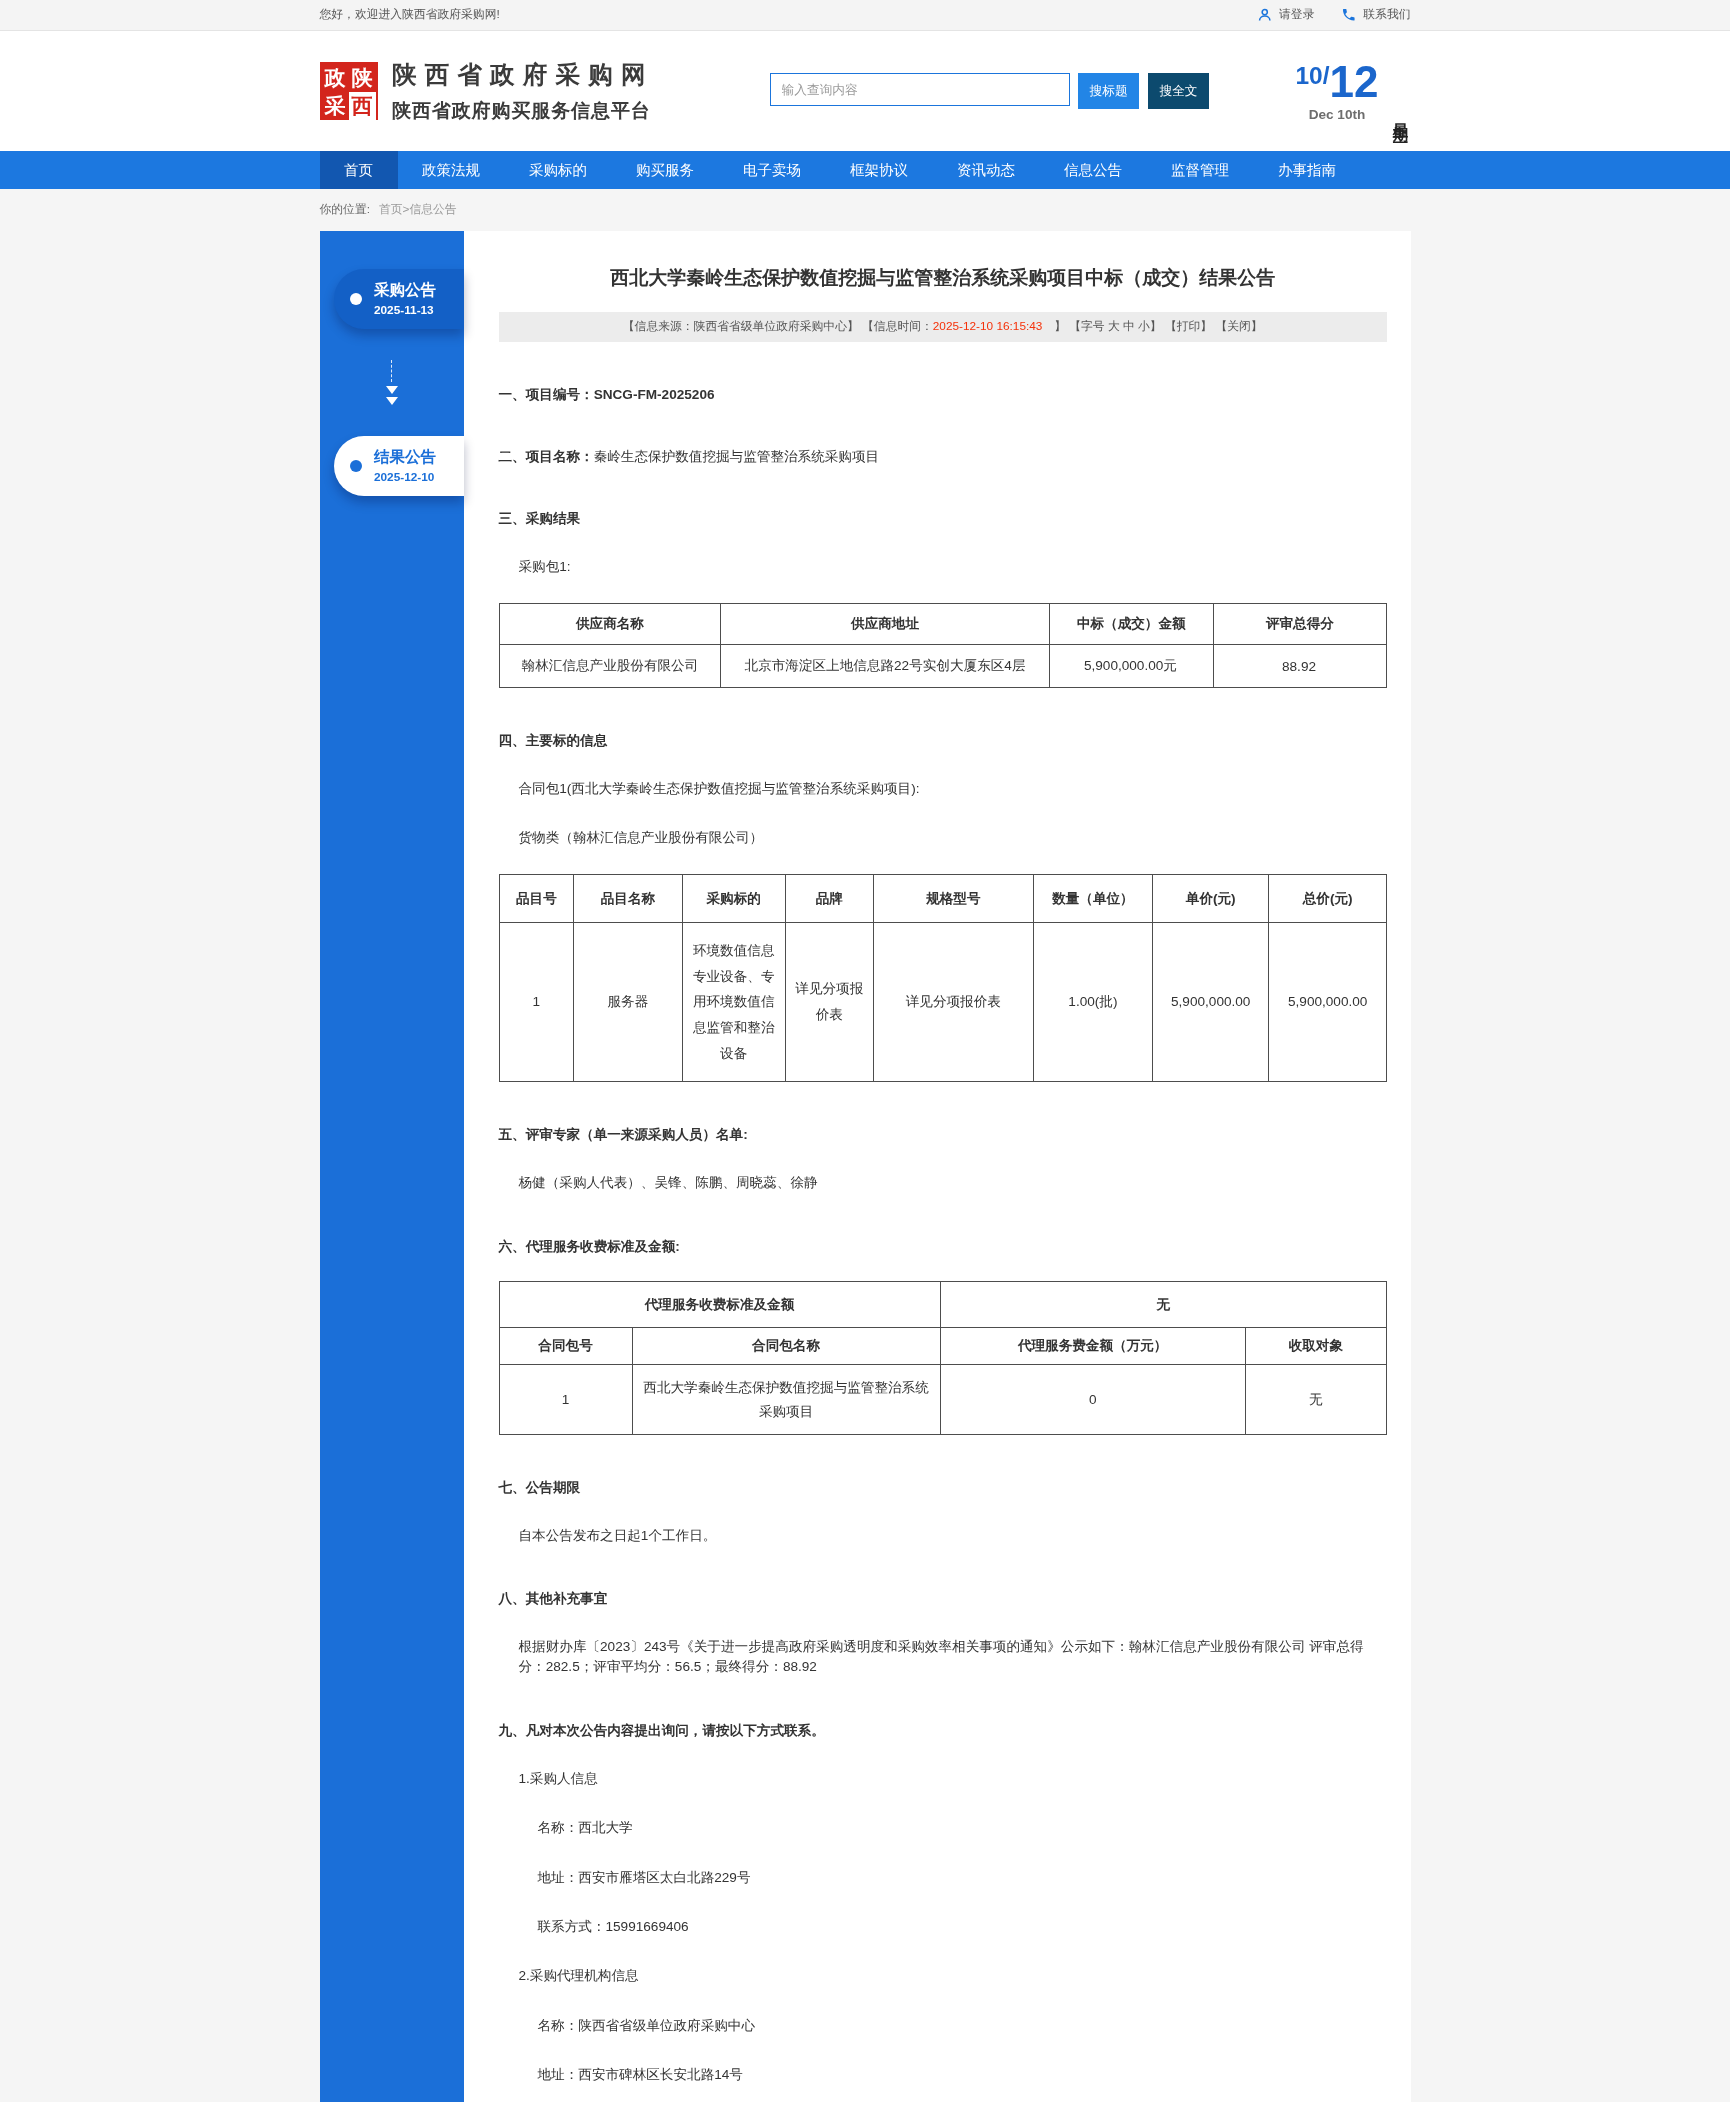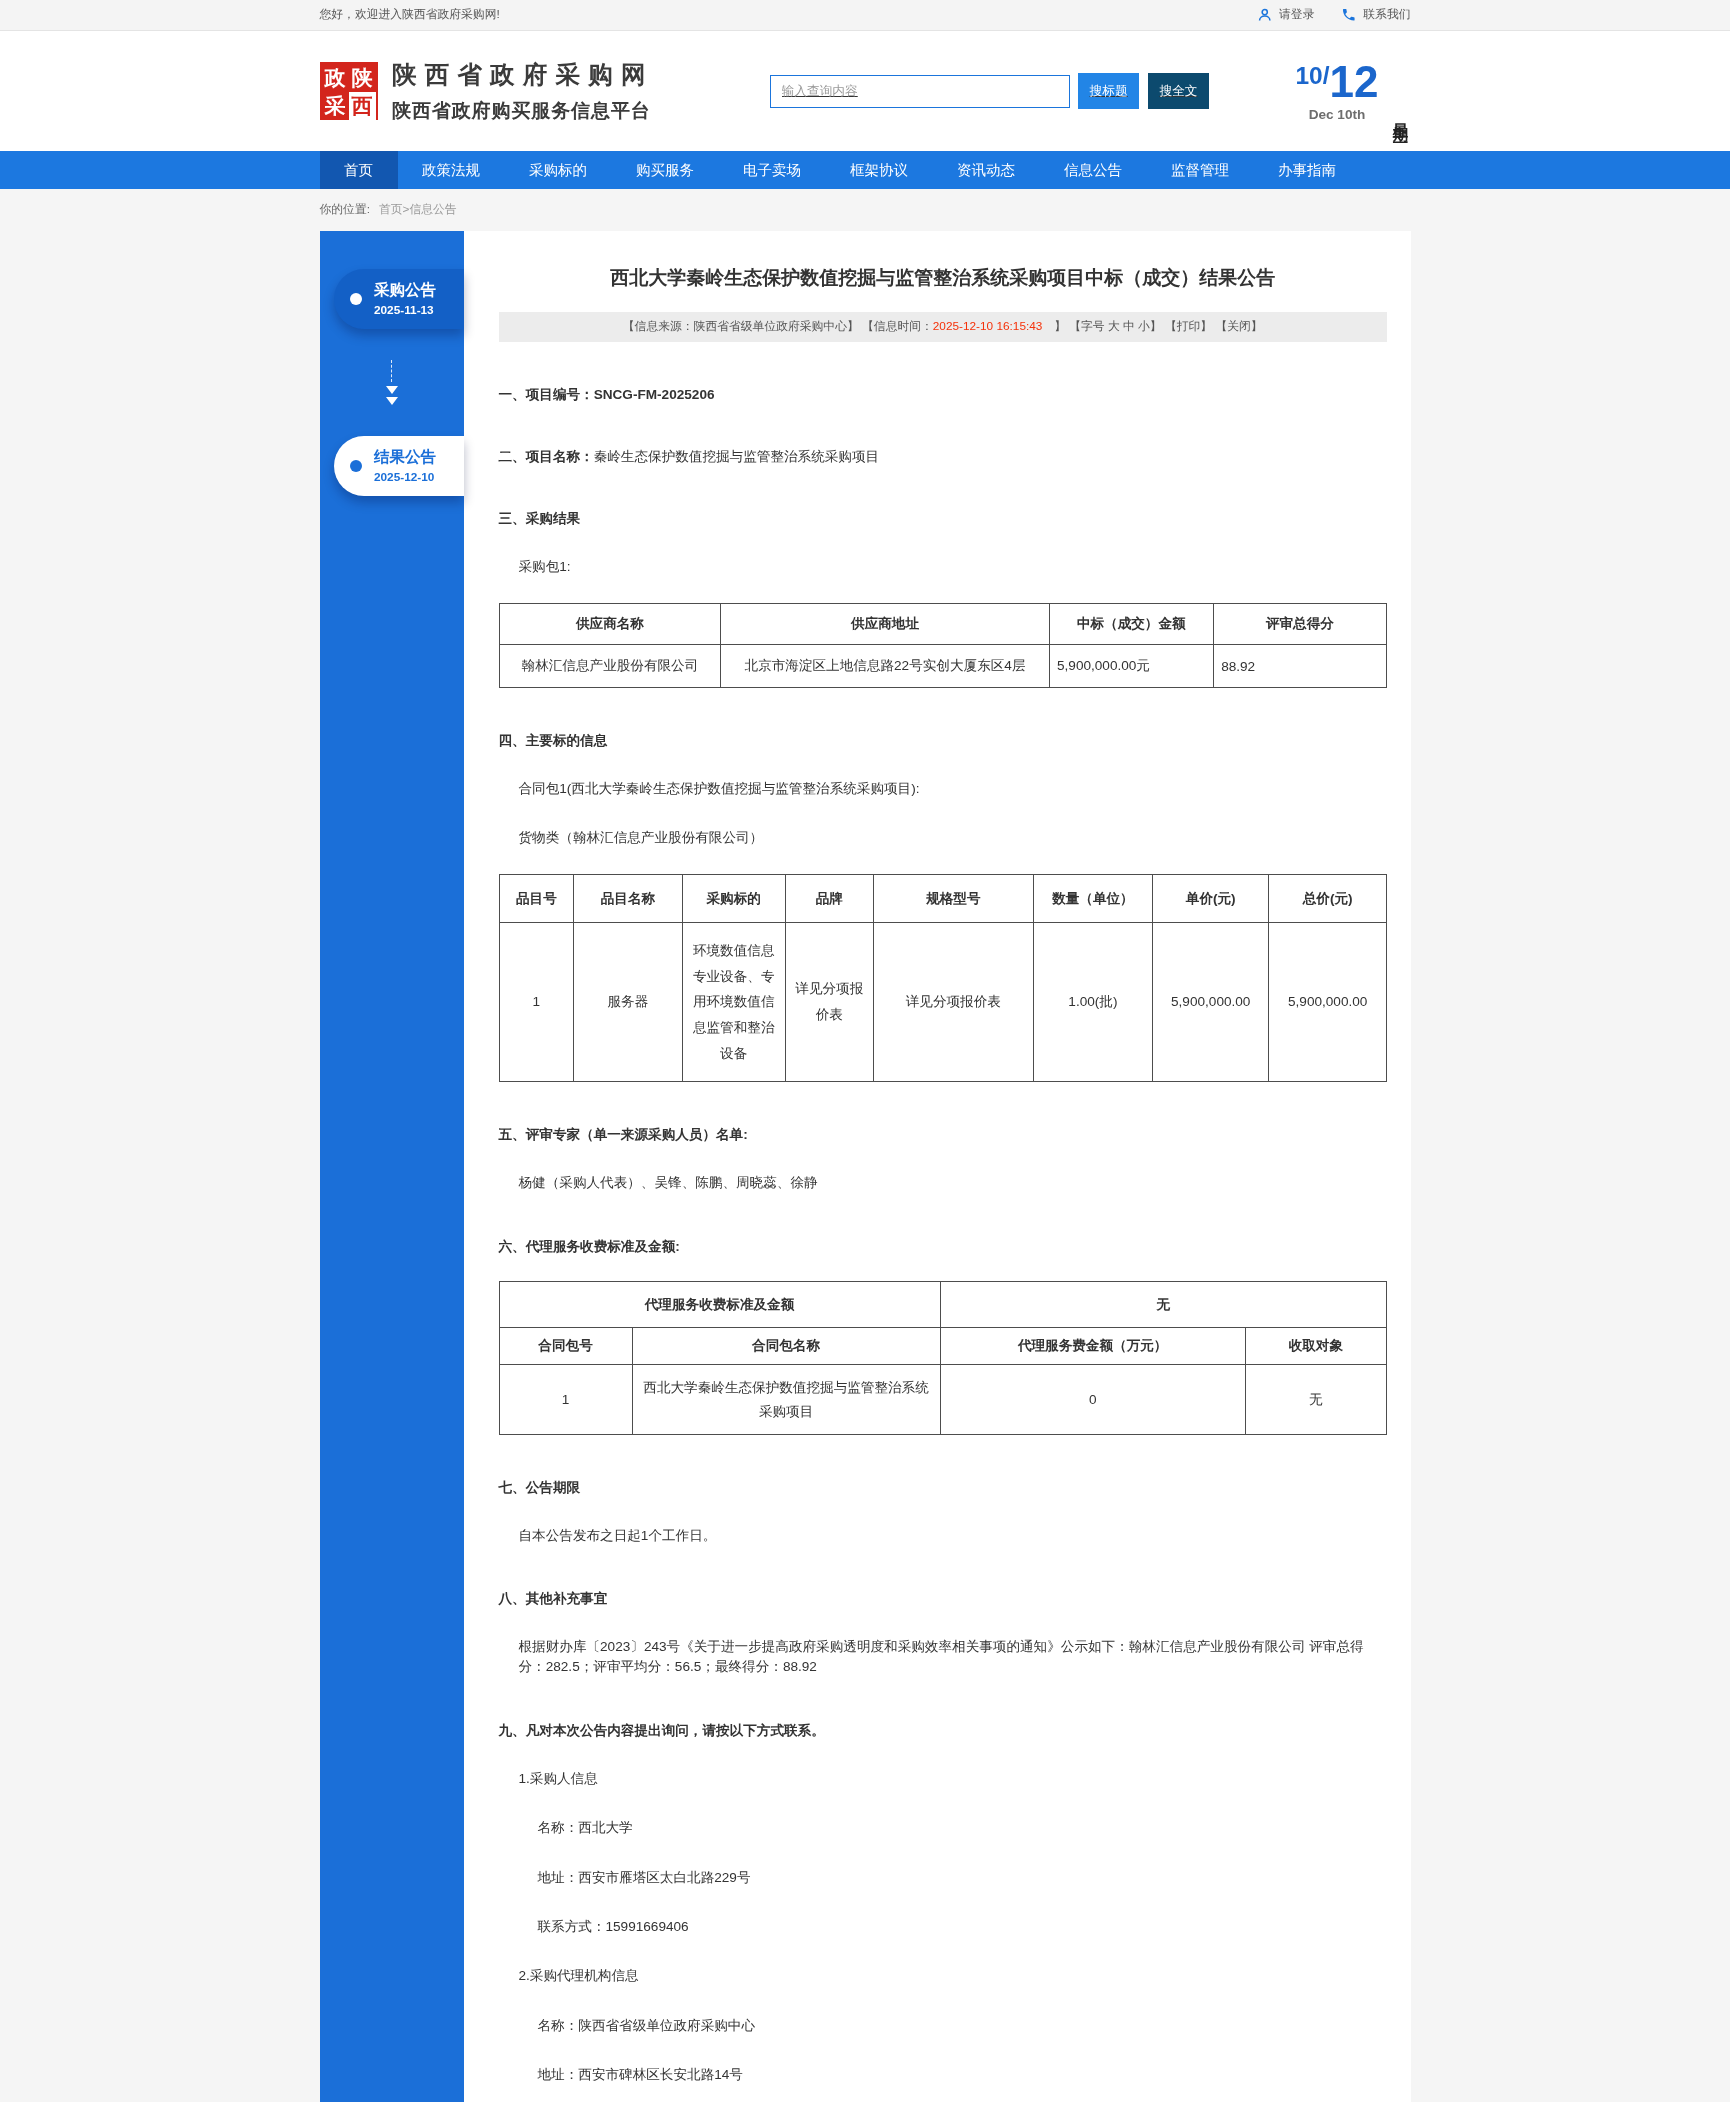--- a/index.html
+++ b/index.html
@@ -23,21 +23,21 @@
   .logo { width:58px; height:58px; border:2.7px solid #d3251c; background:#fff;
           display:grid; grid-template-columns:1fr 1fr; grid-template-rows:1fr 1fr; flex-shrink:0; cursor:pointer; }
   .logo span { display:flex; align-items:center; justify-content:center; font-weight:bold; font-size:21px;
                font-family:"Liberation Serif","DejaVu Serif",serif; }
   .logo .on-red { background:#d3251c; color:#fff; }
   .logo .on-white { background:#fff; color:#d3251c; }
   .site-titles { margin-left:14.5px; }
   .site-title { font-size:24.5px; font-weight:bold; color:#3b3b3b; letter-spacing:8.2px; }
   .site-subtitle { font-size:19px; font-weight:bold; color:#3b3b3b; margin-top:6.4px; letter-spacing:0.9px; }
 
-  .search-area { display:flex; align-items:center; margin-left:116px;text-decoration:underline; }
+  .search-area { display:flex; align-items:flex-start; margin-left:116px; }
   .search-input { width:300px; height:33px; border:1.8px solid #1b75dc; padding:0 11px; font-size:12.7px; color:#333; outline:none;
                   font-family:inherit; }
   .search-input::placeholder { color:#9a9a9a; }
   .btn-search { height:36px; padding:0 11.8px; font-size:12.7px; color:#fff; border:none; margin-left:8.2px; cursor:pointer; font-family:inherit; }
   .btn-title { background:#2285e6; }
   .btn-full  { background:#0c4a6e; }
 
   .date-block { margin-left:auto; display:flex; align-items:flex-end; gap:11px; }
   .date-left { text-align:center; }
   .date-md { color:#1b66cc; font-weight:bold; line-height:1; white-space:nowrap; }
@@ -83,21 +83,21 @@
   .sec-h { font-size:13.6px; font-weight:bold; margin:44px 0 0; }
   .sec-h:first-of-type { margin-top:35px; }
   .sec-p { font-size:13.6px; margin:29px 0 0 20px; line-height:1.5; }
   .sec-p.deep { margin-left:39px; }
 
   table { width:100%; border-collapse:collapse; margin-top:25.5px; font-size:13.6px; }
   th,td { border:0.9px solid #4d4d4d; padding:9px 7.3px; text-align:center; color:#333; font-weight:normal; }
   th { font-weight:bold; }
   .t1 th { padding:11px 7.3px; }
   .t1 td { padding:11.8px 7.3px; }
-  td.num { text-align:left; padding-right:9px; }
+  td.num { text-align:center; padding-right:9px; }
   .t2 th { padding:14.5px 5.5px; }
   .t2 td { padding:14.5px 5.5px; line-height:1.9; }
   .t3 .merged { padding:13.6px 7.3px; }
   .t3 td { padding:11px 7.3px; line-height:1.7; }
 </style>
 </head>
 <body>
 
 <div class="topbar">
   <div class="container">

